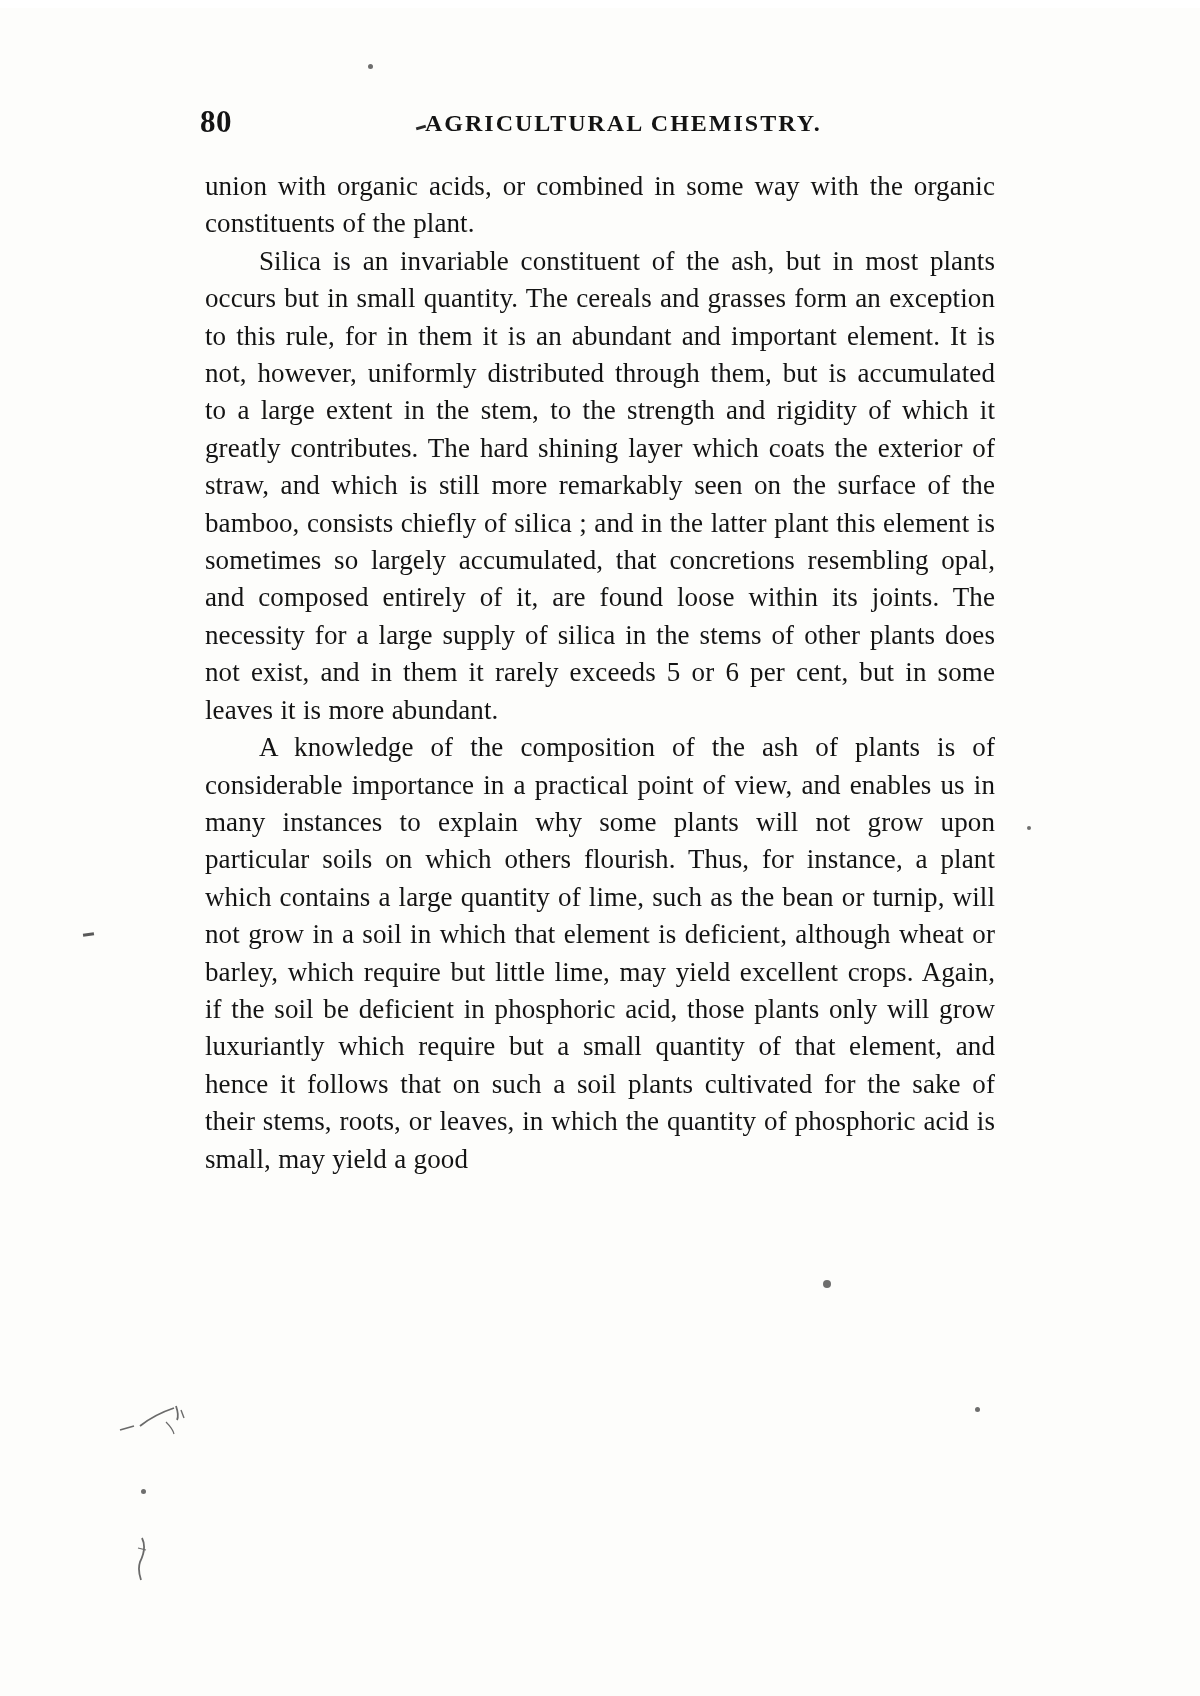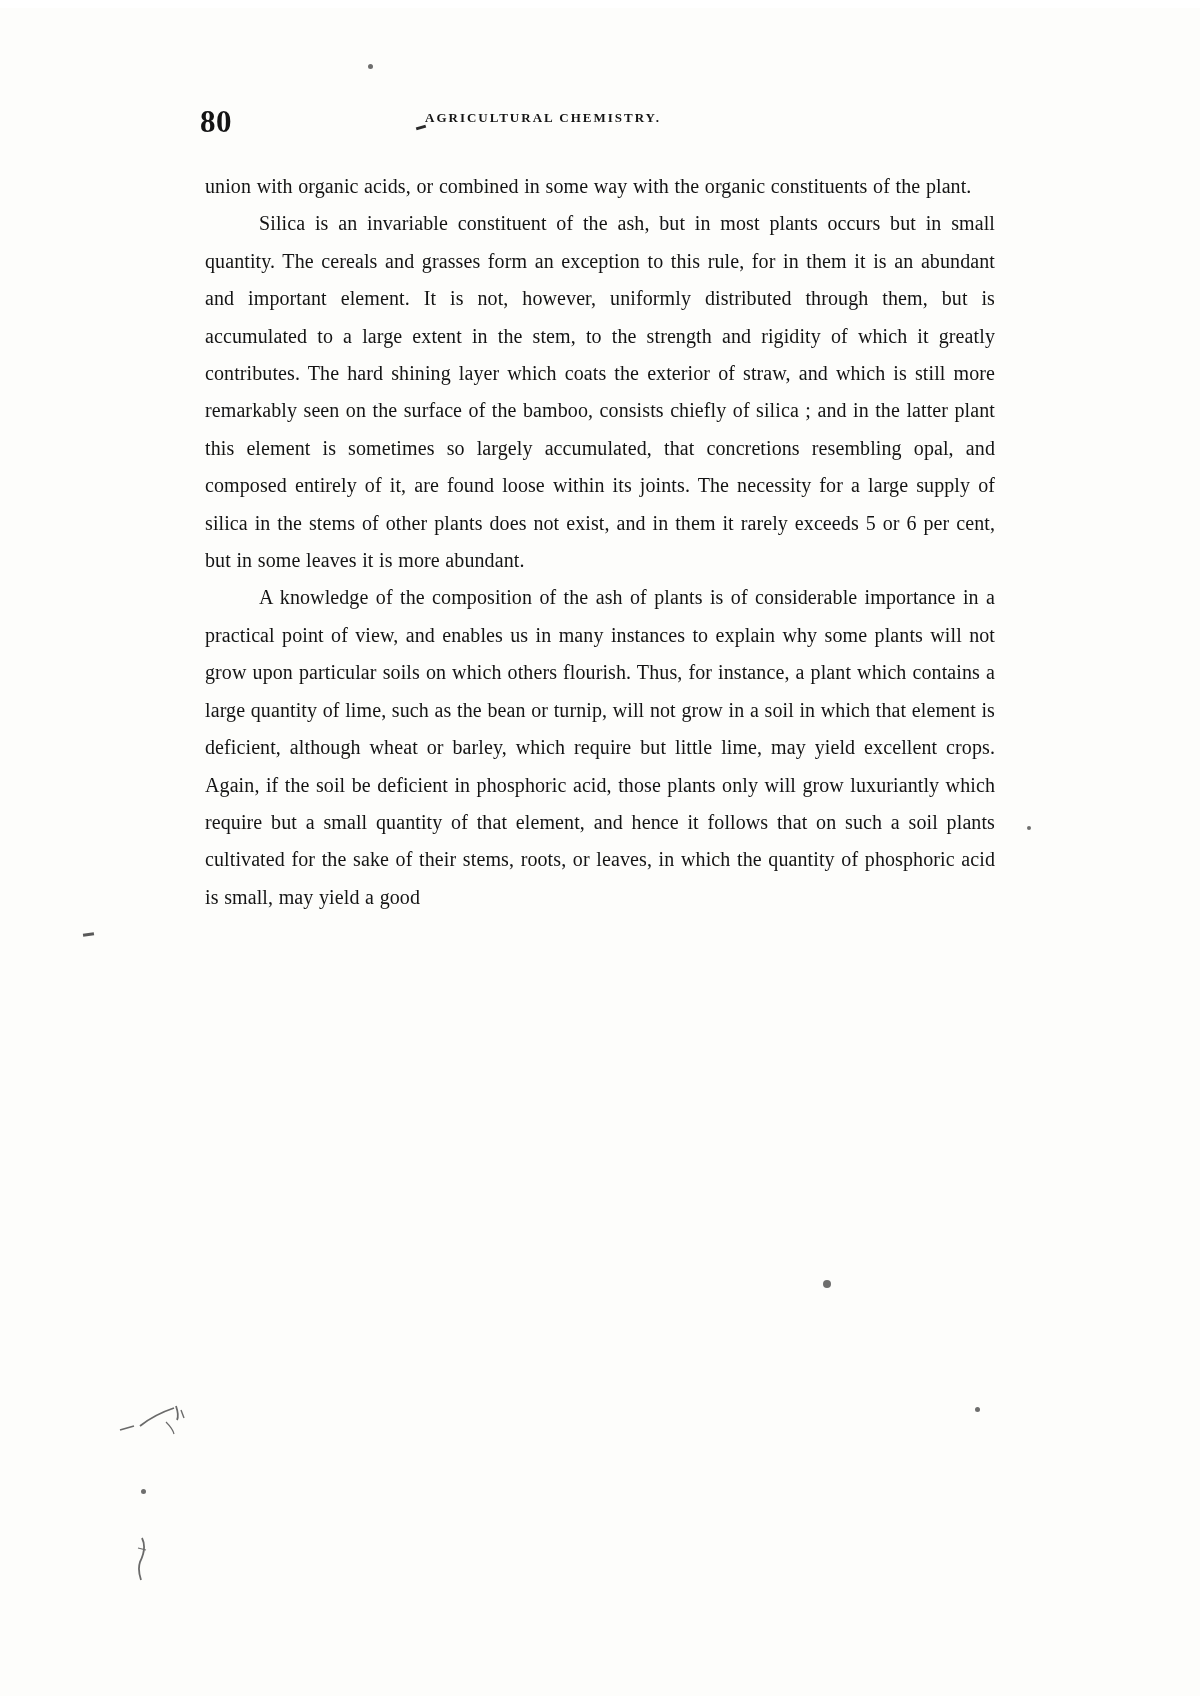--- a/index.html
+++ b/index.html
@@ -29,21 +29,21 @@
     left: 0;
     top: 0;
     font-size: 31px;
     font-weight: 700;
     letter-spacing: 0.5px;
   }
   .running-head {
     position: absolute;
     left: 225px;
     top: 6px;
-    font-size: 13px;
+    font-size: 24px;
     font-weight: 700;
     letter-spacing: 2.0px;
     white-space: nowrap;
   }
   .head-mark {
     position: absolute;
     left: 216px;
     top: 22px;
     width: 10px;
     height: 3px;
@@ -51,21 +51,21 @@
     transform: rotate(-16deg);
   }
   .body-col {
     position: absolute;
     top: 160px;
     left: 205px;
     width: 790px;
   }
   p.para {
     margin: 0;
-    font-size: 20px;
+    font-size: 27px;
     line-height: 37.4px;
     text-align: justify;
     text-justify: inter-word;
     letter-spacing: 0.1px;
     word-spacing: 0.5px;
     hyphens: none;
   }
   p.para.indent {
     text-indent: 54px;
   }

